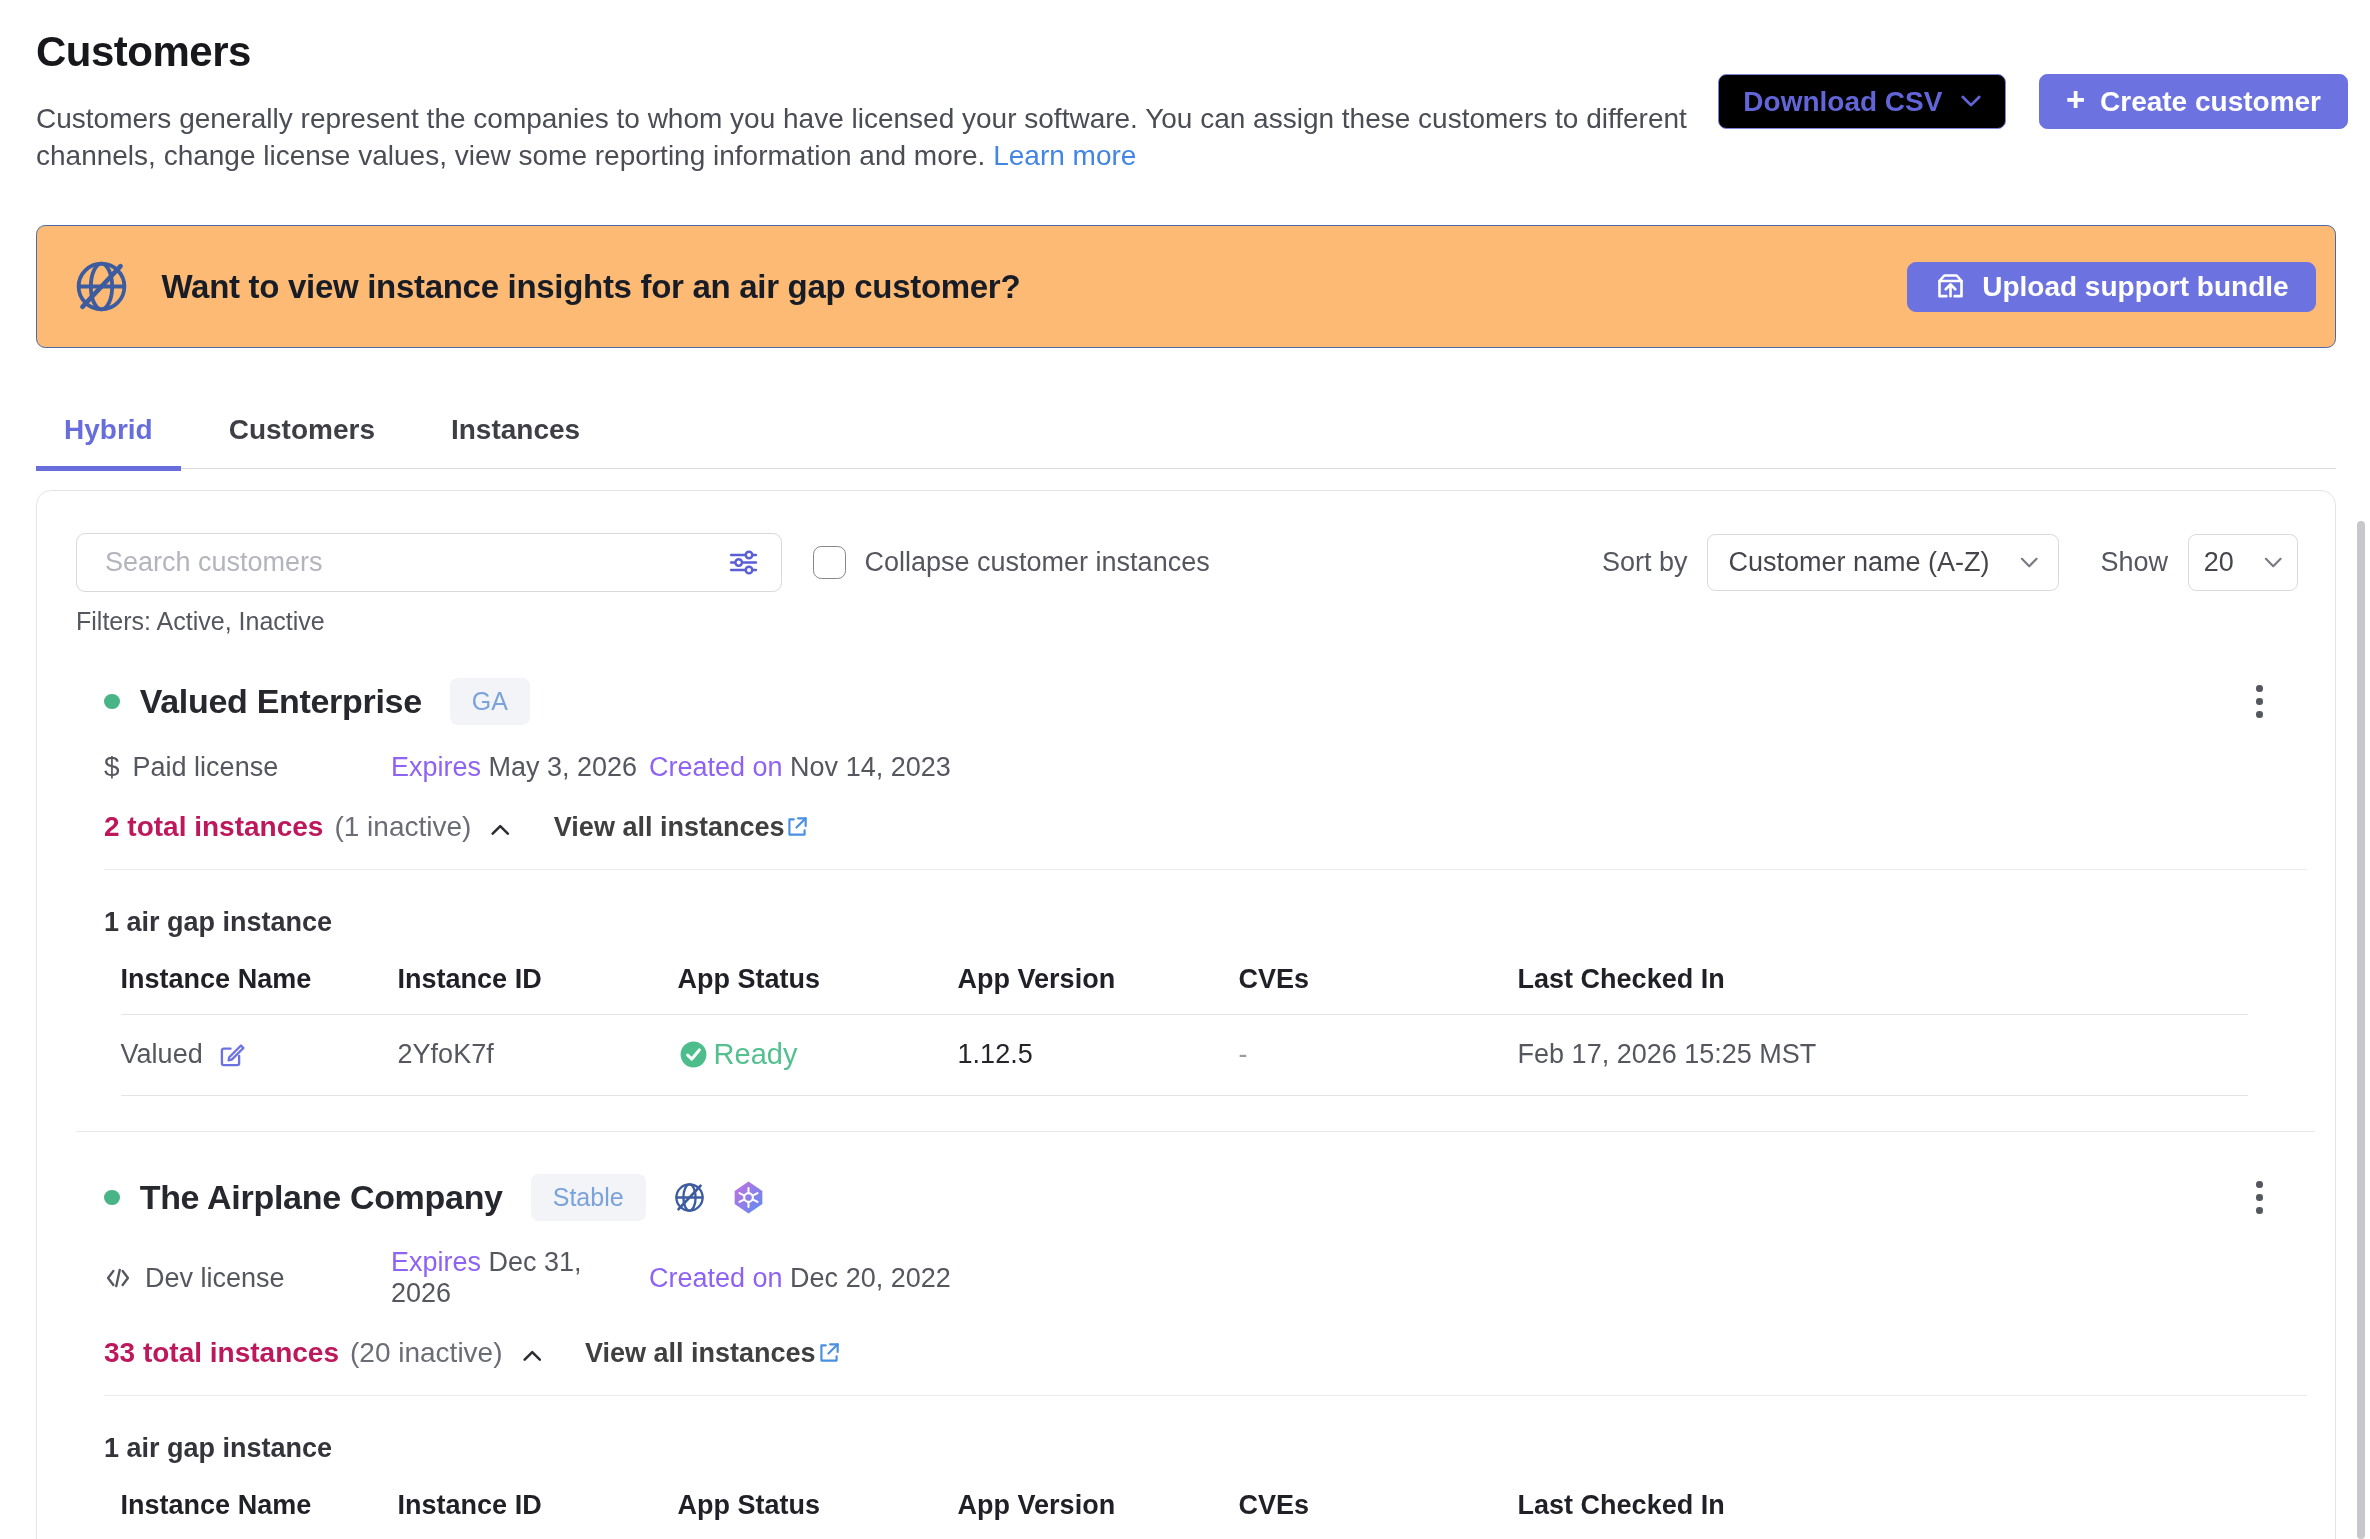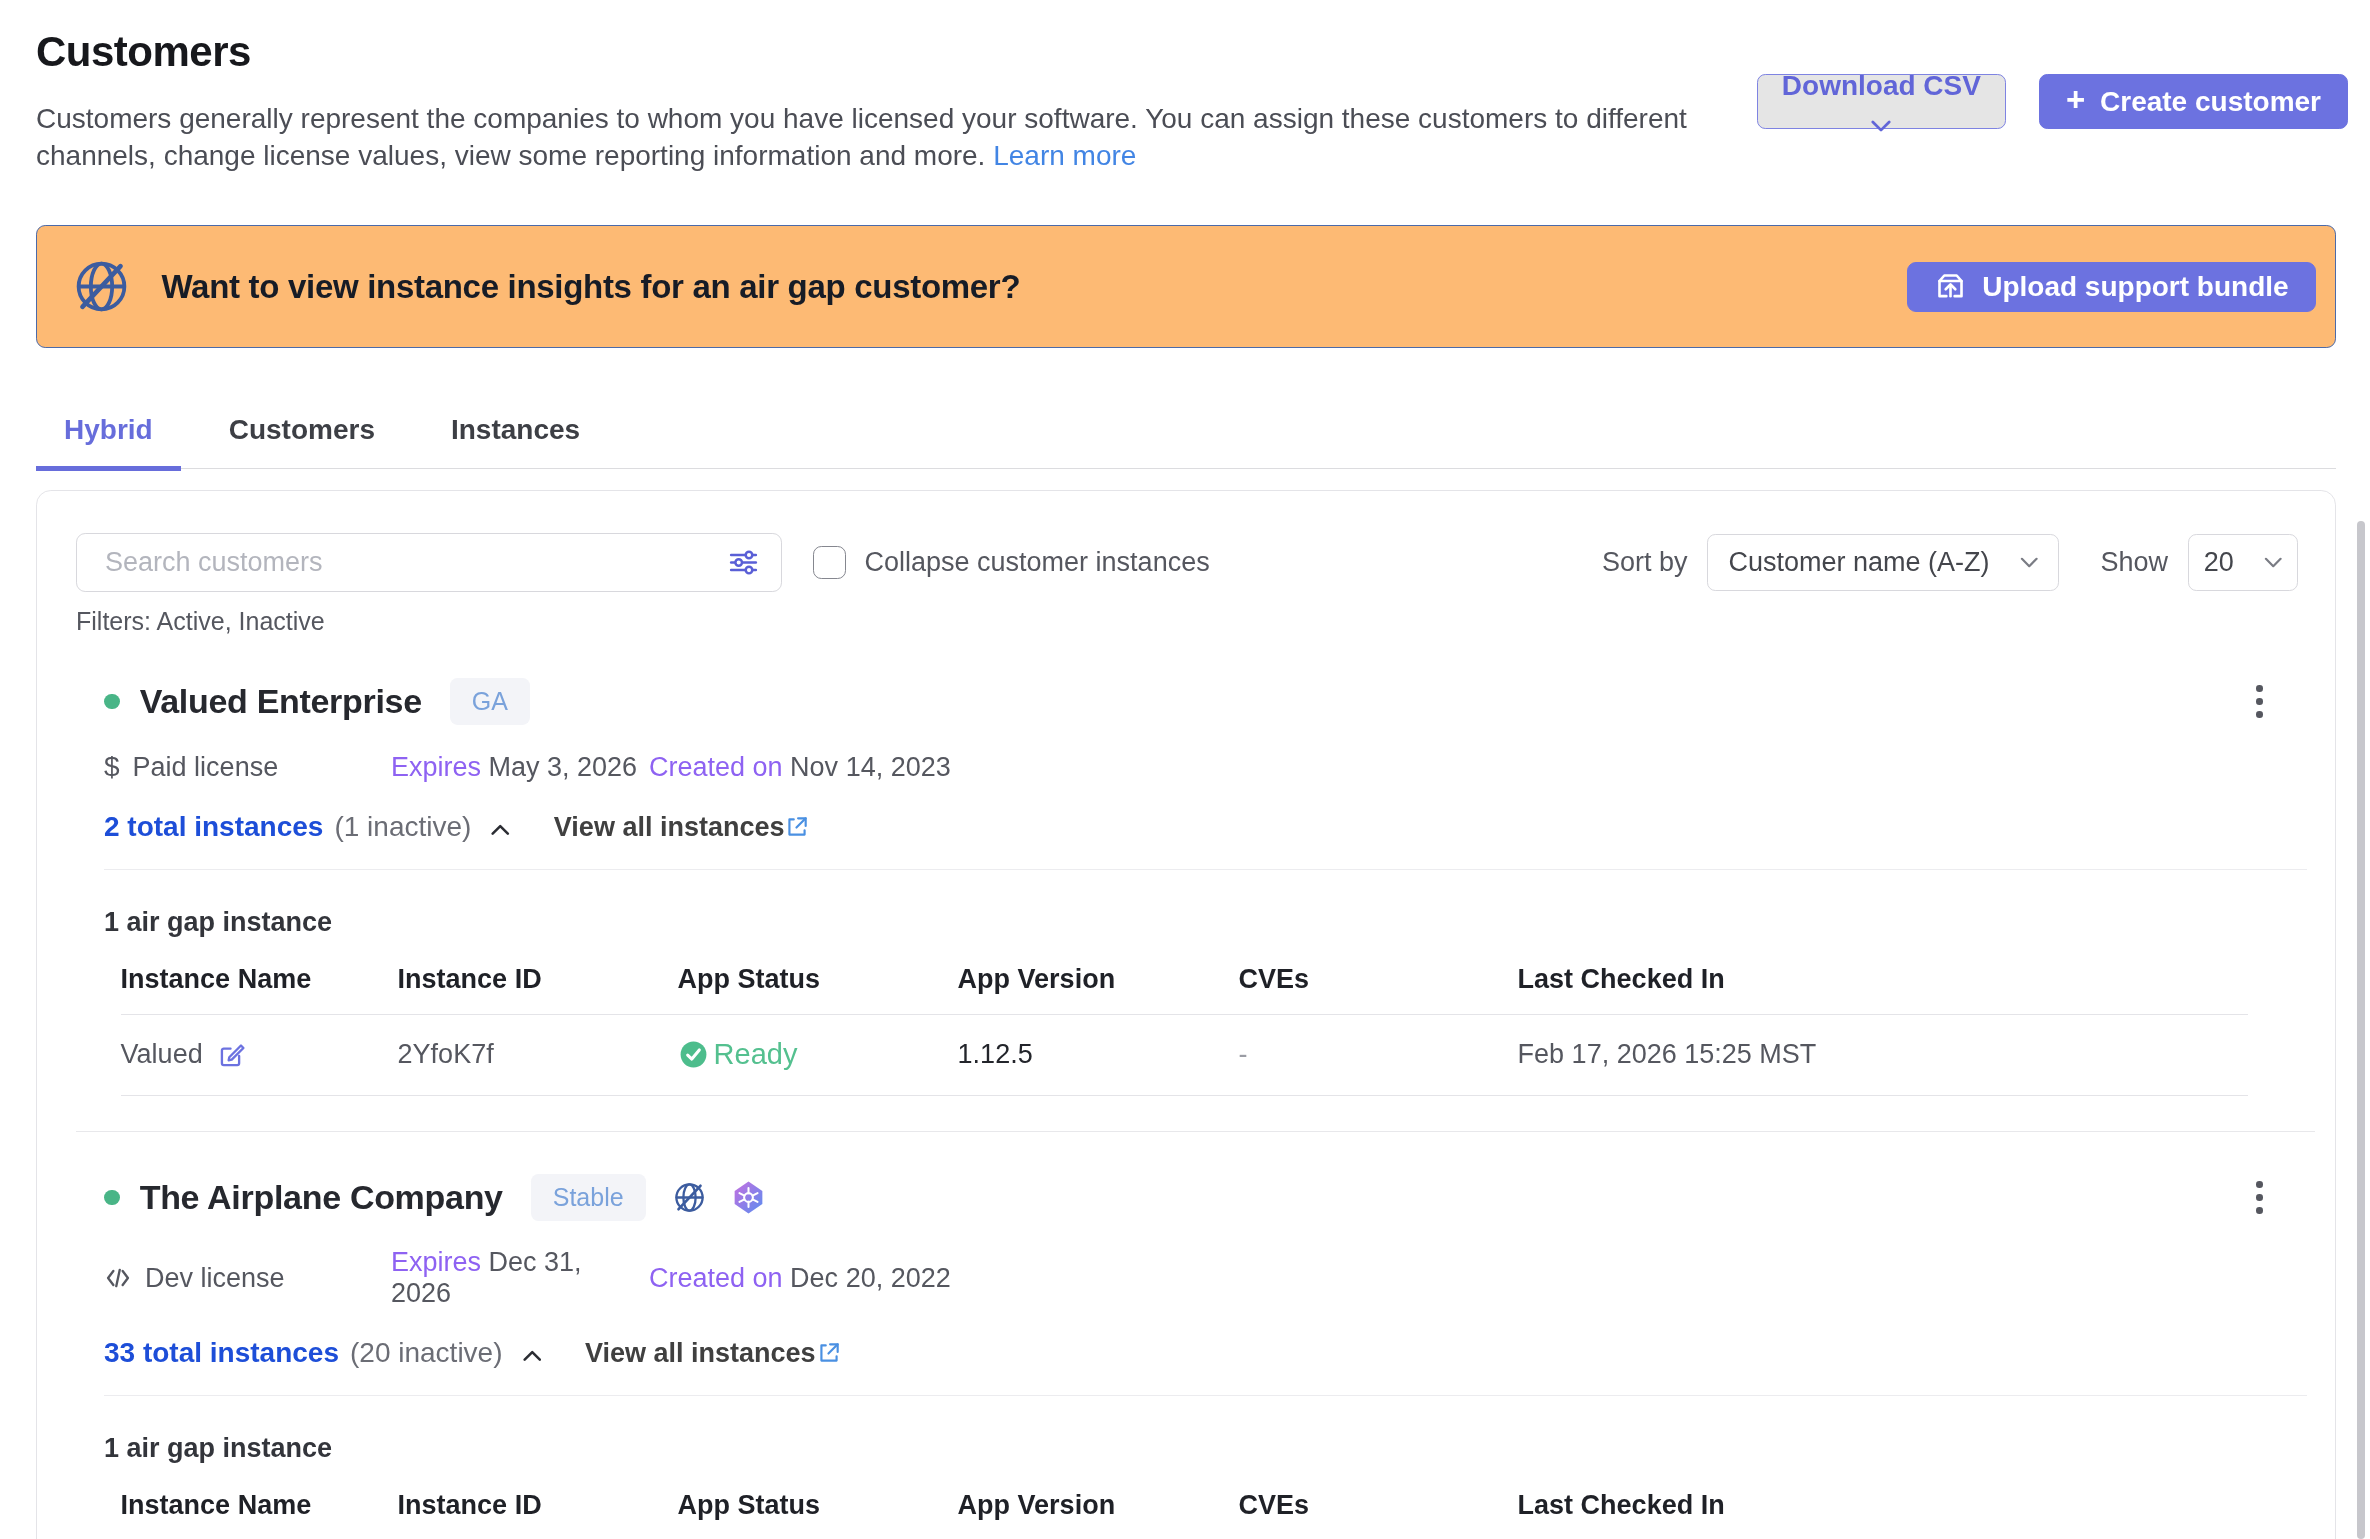--- a/index.html
+++ b/index.html
@@ -7,21 +7,21 @@
     font-family:"Liberation Sans","DejaVu Sans",sans-serif; color:#4b4d55; }
   .page { position:relative; width:2370px; height:1539px; padding:28px 34px 0 36px; }
 
   
   .page-title { font-size:42px; font-weight:700; color:#17181c; letter-spacing:-0.5px; }
   .page-desc { margin-top:24px; font-size:28px; line-height:37px; color:#4b4d55; }
   .learn-more { color:#4285e4; cursor:pointer; }
   .header-actions { position:absolute; top:74px; right:22px; display:flex; gap:33px; }
   .btn { display:flex; align-items:center; justify-content:center; height:55px; border-radius:8.3px;
          font-size:28px; font-weight:700; cursor:pointer; }
-  .btn-outline { padding:16px 24px; gap:18.5px; background:#e5e5e5; border:1.8px solid #7e83e2; color:#6165d8;flex-direction:column; }
+  .btn-outline { padding:16px 24px; gap:18.5px; background:#000000; border:1.8px solid #7e83e2; color:#6165d8; }
   .btn-solid { padding:0 26px; gap:14.8px; background:#6c72e0; border:1.8px solid #6c72e0; color:#fff; }
   .plus-glyph { font-size:33px; font-weight:700; line-height:1; position:relative; top:-1.8px; }
 
   
   .banner { margin-top:51px; height:123px; display:flex; align-items:center; gap:29.5px;
             padding:0 19.4px 0 34px; background:#fdba74; border:1.8px solid #4b6aa9; border-radius:9.2px; }
   .banner-title { font-size:33px; font-weight:700; color:#171c26; letter-spacing:-0.3px; }
   .banner .btn-solid { margin-left:auto; height:50px; border-radius:9px; }
 
   
@@ -66,21 +66,21 @@
            padding:5.5px 9.2px; cursor:pointer; }
   .kebab span { width:6.5px; height:6.5px; border-radius:50%; background:#55575f; }
 
   .lic-row { display:flex; align-items:center; margin-top:26px; font-size:27px; color:#55575f; }
   .lic-type { width:287px; display:flex; align-items:center; gap:13px; }
   .lic-exp { width:258px; }
   .accent-label { color:#8e62f2; }
   .dollar-glyph { font-size:28px; color:#55575f; }
 
   .inst-row { display:flex; align-items:center; margin-top:28px; }
-  .inst-total { font-size:28px; font-weight:700; color:#1d4ed8; }
+  .inst-total { font-size:28px; font-weight:700; color:#be185d; }
   .inst-inactive { margin-left:11px; font-size:28px; color:#6b6d75; }
   .chev-up { margin-left:20px; width:18.5px; height:18.5px; display:flex; align-items:flex-end; cursor:pointer; }
   .view-all { margin-left:44px; display:flex; align-items:center; font-size:27px;
               font-weight:600; color:#404040; cursor:pointer; }
 
   .divider { margin-top:26px; border-top:1.8px solid #ececef; }
   .cust-divider { margin-top:35px; margin-right:20px; border-top:1.8px solid #e8e8eb; }
 
   .airgap-heading { margin-top:37px; font-size:27px; font-weight:700; color:#33353b; }
 

